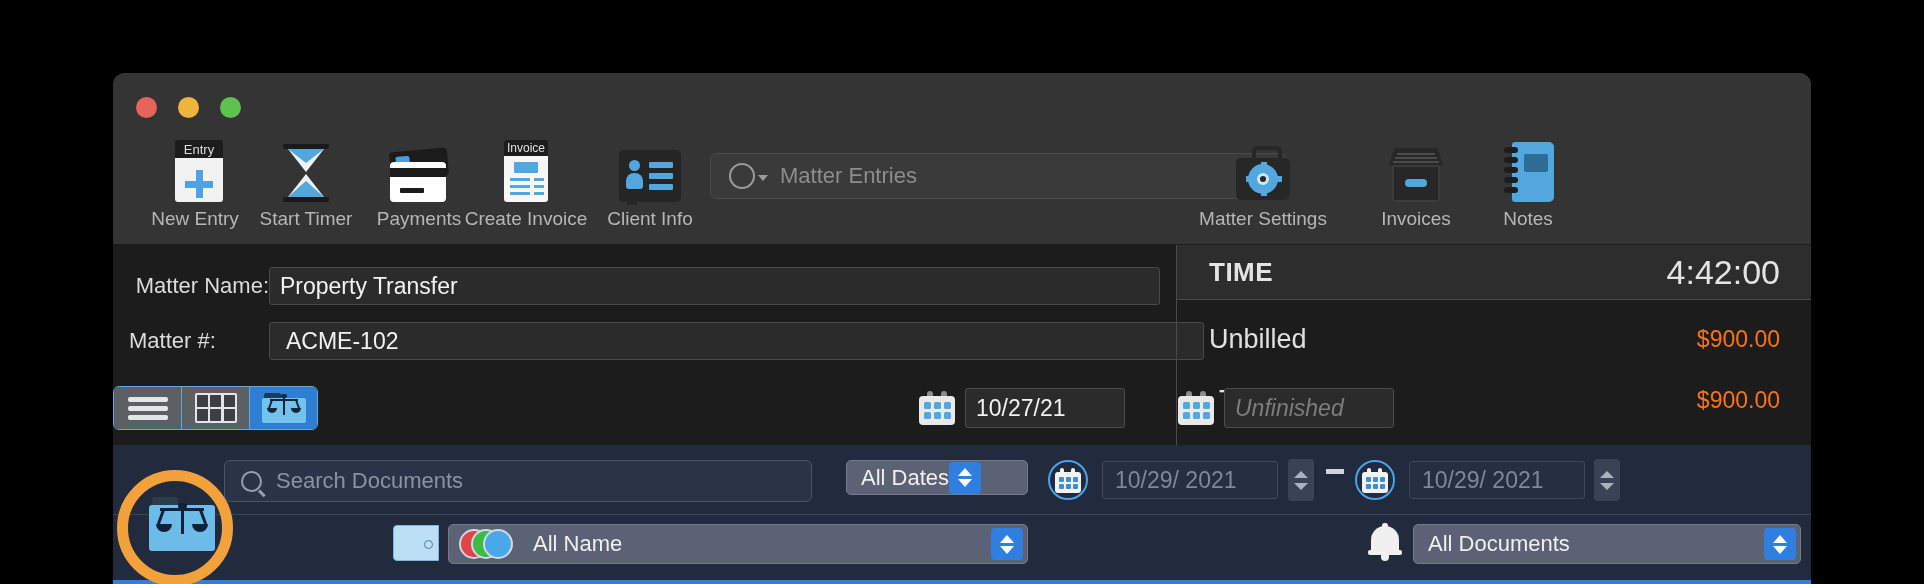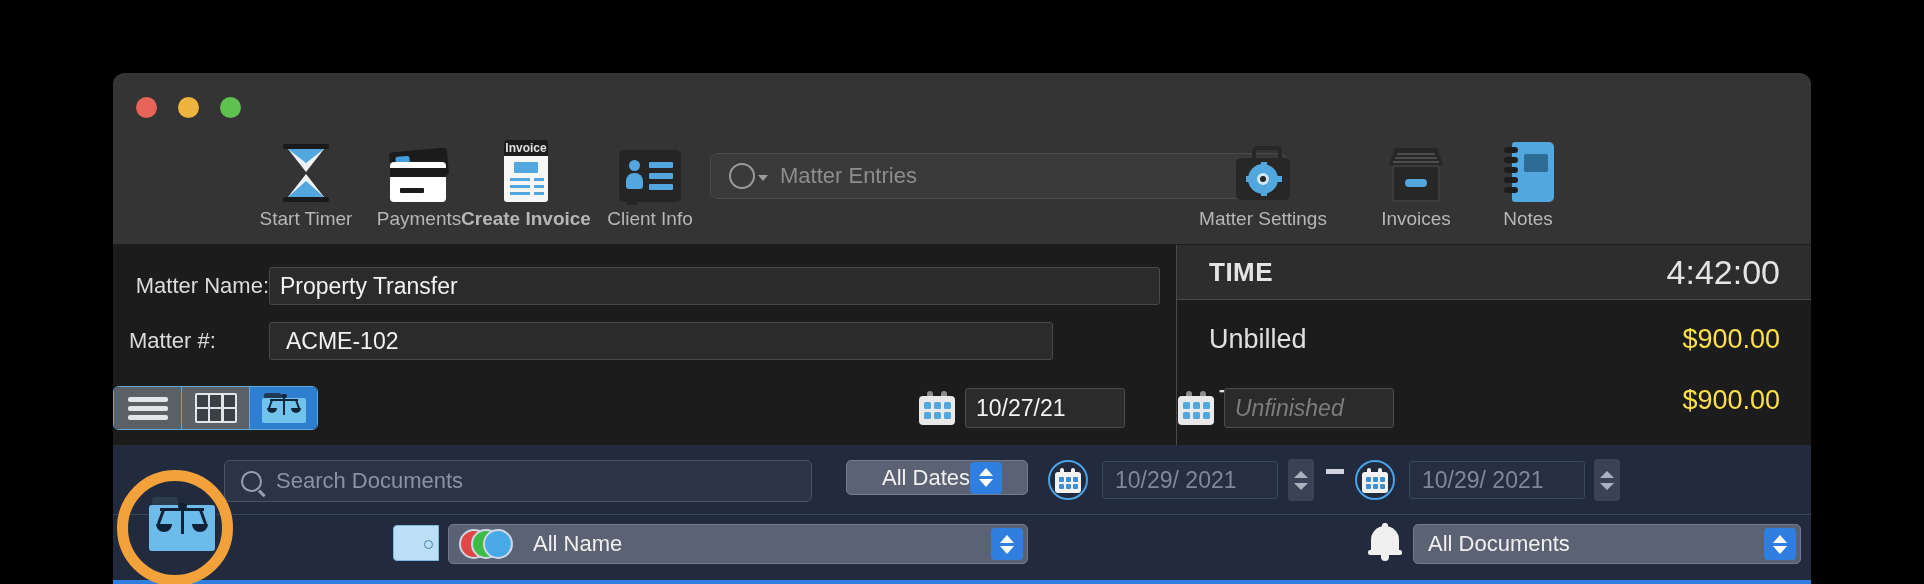--- a/index.html
+++ b/index.html
@@ -155,21 +155,21 @@
   .datebox{height:38px;background:#2b2b2b;border:1px solid #4d4d4d;border-radius:3px;
       display:flex;align-items:center;padding:0 10px;font-size:23px;}
 
   
   .timehdr{position:relative;height:54px;background:#2d2d2d;border-bottom:1px solid #4a4a4a;
       display:flex;align-items:center;justify-content:space-between;padding:0 32px 0 32px;}
   .timehdr .lbl{font-size:26px;font-weight:bold;color:#e4e4e4;letter-spacing:.5px;}
   .timehdr .val{font-size:34px;color:#e4e4e4;}
   .amtrow{display:flex;align-items:center;justify-content:space-between;padding:0 32px;}
   .amtrow .lbl{font-size:27px;color:#e0e0e0;}
-  .amtrow .val{font-size:27px;color:#fde047;}
+  .amtrow .val{font-size:23px;color:#f97316;}
 
   
   .bottom{position:relative;height:140px;background:#222b3d;}
   .bottom .hr{position:absolute;left:0;right:0;height:1px;background:#3a4558;}
   .bluebar{position:absolute;left:0;bottom:0;width:100%;height:5px;background:#2f7fe0;}
 
   .docsearch{position:absolute;left:111px;top:15px;width:586px;height:40px;
       background:#2b3446;border:1px solid #4a5368;border-radius:6px;display:flex;align-items:center;}
   .docsearch .mag2{width:17px;height:17px;border:2.5px solid #98a0b0;border-radius:50%;margin-left:16px;position:relative;}
   .docsearch .mag2:after{content:"";position:absolute;right:-6px;bottom:-5px;width:8px;height:2.5px;
@@ -247,20 +247,30 @@
     <div class="titlebar">
       <div class="traffic">
         <div class="light red"></div>
         <div class="light yellow"></div>
         <div class="light green"></div>
       </div>
     </div>
 
     <div class="toolbar">
 
+      <div class="tbitem" style="left:22px;">
+        <div class="tbicon">
+          <div class="ico-newentry">
+            <div class="tag">Entry</div>
+            <div class="sheet"></div>
+              <div class="plus"></div>
+          </div>
+        </div>
+        <div class="tblabel">New Entry</div>
+      </div>
 
       <div class="tbitem" style="left:133px;">
         <div class="tbicon">
           <div class="ico-timer">
             <div class="cap t"></div>
               <div class="cap b"></div>
             <div class="glass">
               <div class="tri up"></div>
                 <div class="tri dn"></div>
               <div class="sand up"></div>
@@ -279,21 +289,21 @@
               </div>
             <div class="front">
                 <div class="stripe"></div>
                 <div class="bar"></div>
               </div>
           </div>
         </div>
         <div class="tblabel">Payments</div>
       </div>
 
-      <div class="tbitem" style="left:353px;font-weight:bold;">
+      <div class="tbitem" style="left:353px;">
         <div class="tbicon">
           <div class="ico-inv">
             <div class="tag">Invoice</div>
             <div class="sheet"></div>
             <div class="blk"></div>
             <div class="ln" style="left:10px;top:38px;width:20px;"></div>
             <div class="ln" style="left:34px;top:38px;width:10px;"></div>
             <div class="ln" style="left:10px;top:45px;width:20px;"></div>
             <div class="ln" style="left:34px;top:45px;width:10px;"></div>
             <div class="ln" style="left:10px;top:52px;width:20px;"></div>
@@ -371,21 +381,21 @@
 
       <div class="leftpane">
 
         <div class="frow" style="left:16px;top:22px;">
           <div class="flabel" style="width:140px;text-align:right;">Matter Name:</div>
           <div class="finput" style="width:891px;">Property Transfer</div>
         </div>
 
         <div class="frow" style="left:16px;top:77px;justify-content:space-between;">
           <div class="flabel" style="width:140px;">Matter #:</div>
-          <div class="finput" style="width:784px;padding-left:16px;">ACME-102</div>
+          <div class="finput" style="width:935px;padding-left:16px;">ACME-102</div>
         </div>
 
       </div>
 
       <div class="rightpane">
         <div class="timehdr">
           <div class="lbl">TIME</div>
           <div class="val">4:42:00</div>
         </div>
         <div class="amtrow" style="margin-top:24px;">
@@ -400,21 +410,21 @@
     </div>
 
     <div class="bottom">
       <div class="hr" style="top:69px;"></div>
 
       <div class="docsearch">
         <div class="mag2"></div>
         <div class="ph">Search Documents</div>
       </div>
 
-      <div class="popup" style="left:733px;top:15px;width:182px;height:35px;padding-left:14px;justify-content:center;padding-right:4px;">
+      <div class="popup" style="left:733px;top:15px;width:182px;height:35px;padding-left:14px;justify-content:flex-start;padding-right:4px;">
         <div class="txt">All Dates</div>
         <div class="stepbtn">
           <div class="chevu"></div>
             <div class="chevd"></div>
         </div>
       </div>
 
       <div class="calbtn" style="left:935px;top:15px;">
         <div class="cal2">
           <div class="pin a"></div>

